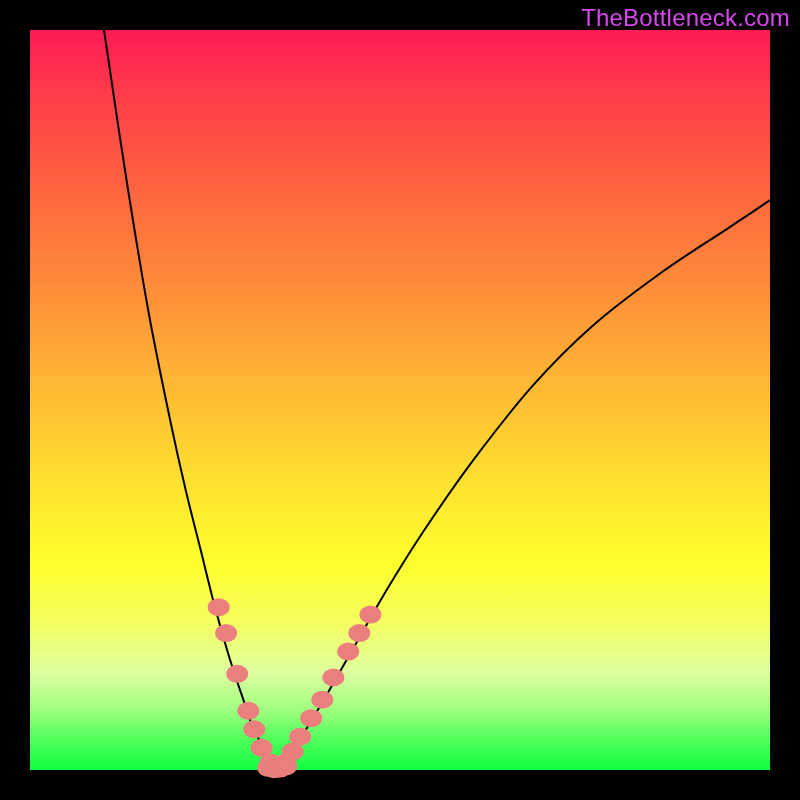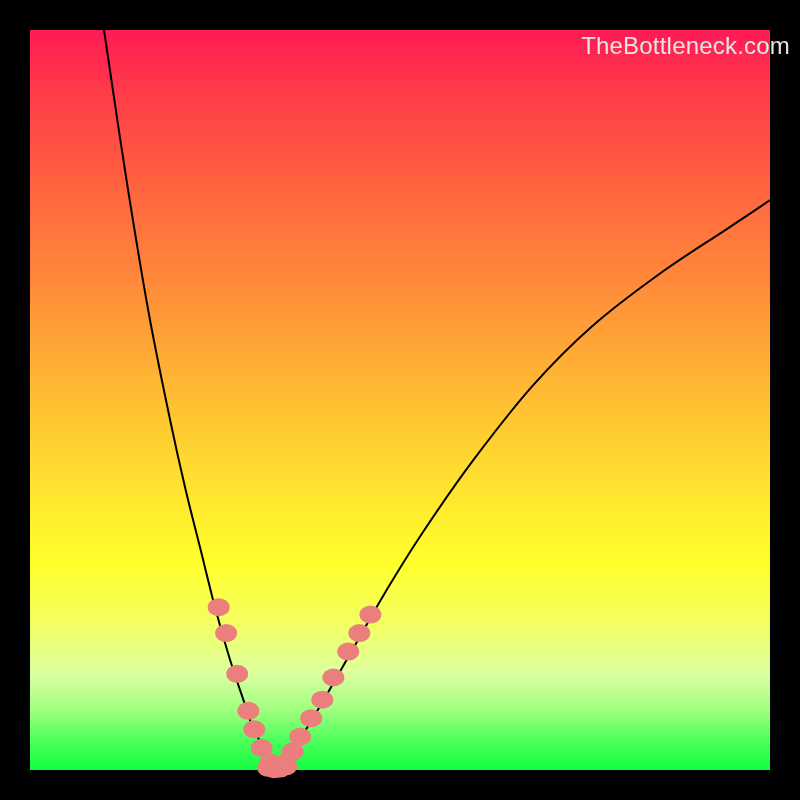--- a/index.html
+++ b/index.html
@@ -16,24 +16,23 @@
     height: 800px;
     background: #000;
   }
   .watermark {
     position: absolute;
     top: 4px;
     right: 10px;
     font-family: Arial, Helvetica, sans-serif;
     font-size: 24px;
     font-weight: 500;
-    color: #e5e5e5;
+    color: #d946ef;
     letter-spacing: 0.2px;
     z-index: 10;
-    margin-top: 28px;
   }
   .plot-area {
     position: absolute;
     left: 30px;
     top: 30px;
     width: 740px;
     height: 740px;
     
     background: linear-gradient(
       to bottom,

